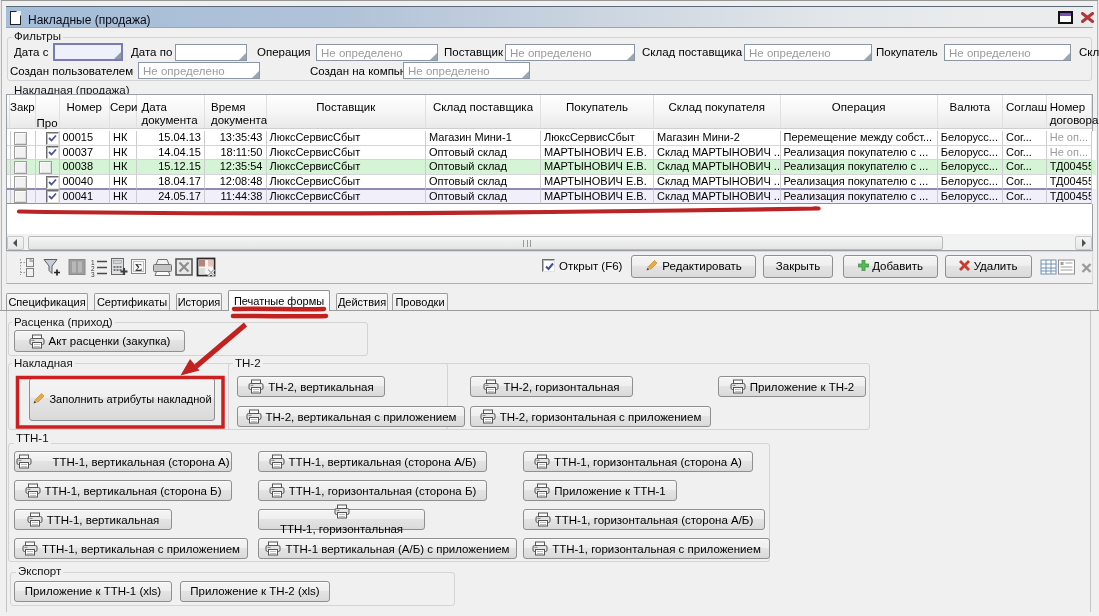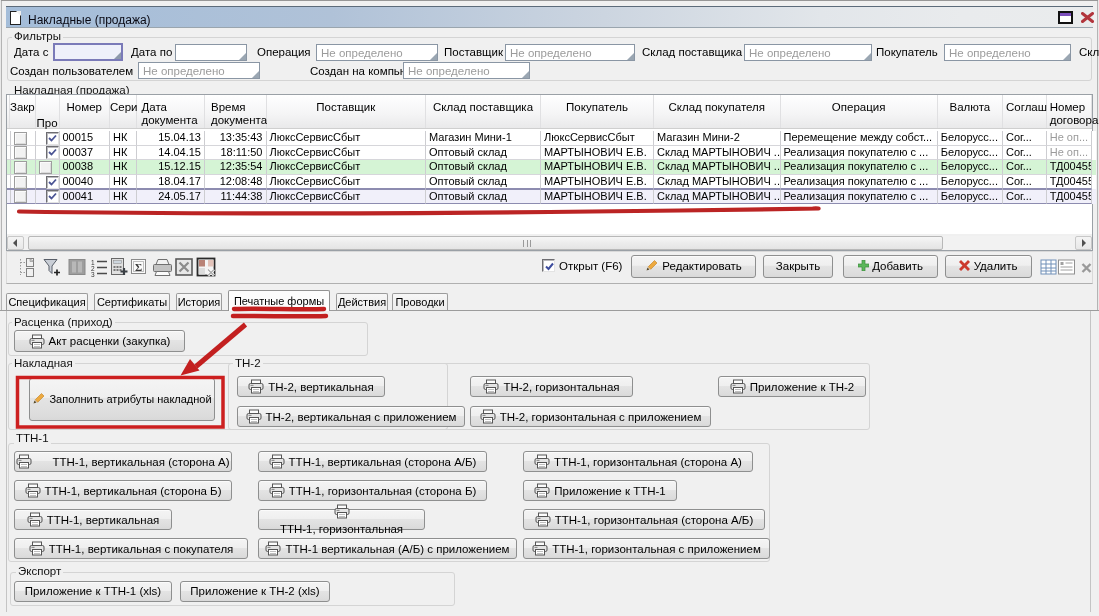--- a/index.html
+++ b/index.html
@@ -569,21 +569,21 @@
       <span>ТТН-1, горизонтальная (сторона А/Б)</span>
     </div>
   <div class="btn pbtn" style="left:14px;top:538px;width:234px;height:21px;">
       <svg class="picon" width="16" height="15" viewBox="0 0 16 15">
         <rect x="3.5" y="1" width="9" height="4" fill="#fcfcfc" stroke="#555"></rect>
         <rect x="1" y="4.5" width="14" height="6" rx="1.5" fill="#e4e4e4" stroke="#555"></rect>
         <rect x="2.5" y="5.8" width="3" height="1.2" fill="#909090"></rect>
         <rect x="3.5" y="8.5" width="9" height="5.5" fill="#fff" stroke="#555"></rect>
         <path d="M5 10.5 h6 M5 12.5 h6" stroke="#b8b8b8" stroke-width="0.9"></path>
       </svg>
-      <span>ТТН-1, вертикальная с покупателя</span>
+      <span>ТТН-1, вертикальная с приложением</span>
     </div>
   <div class="btn pbtn" style="left:258px;top:538px;width:259px;height:21px;">
       <svg class="picon" width="16" height="15" viewBox="0 0 16 15">
         <rect x="3.5" y="1" width="9" height="4" fill="#fcfcfc" stroke="#555"></rect>
         <rect x="1" y="4.5" width="14" height="6" rx="1.5" fill="#e4e4e4" stroke="#555"></rect>
         <rect x="2.5" y="5.8" width="3" height="1.2" fill="#909090"></rect>
         <rect x="3.5" y="8.5" width="9" height="5.5" fill="#fff" stroke="#555"></rect>
         <path d="M5 10.5 h6 M5 12.5 h6" stroke="#b8b8b8" stroke-width="0.9"></path>
       </svg>
       <span>ТТН-1 вертикальная (А/Б) с приложением</span>

